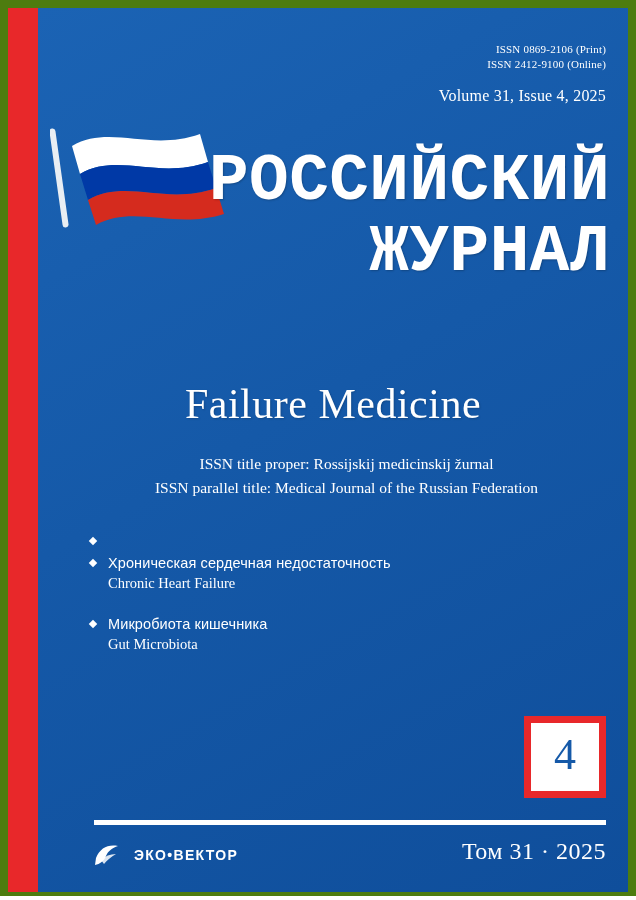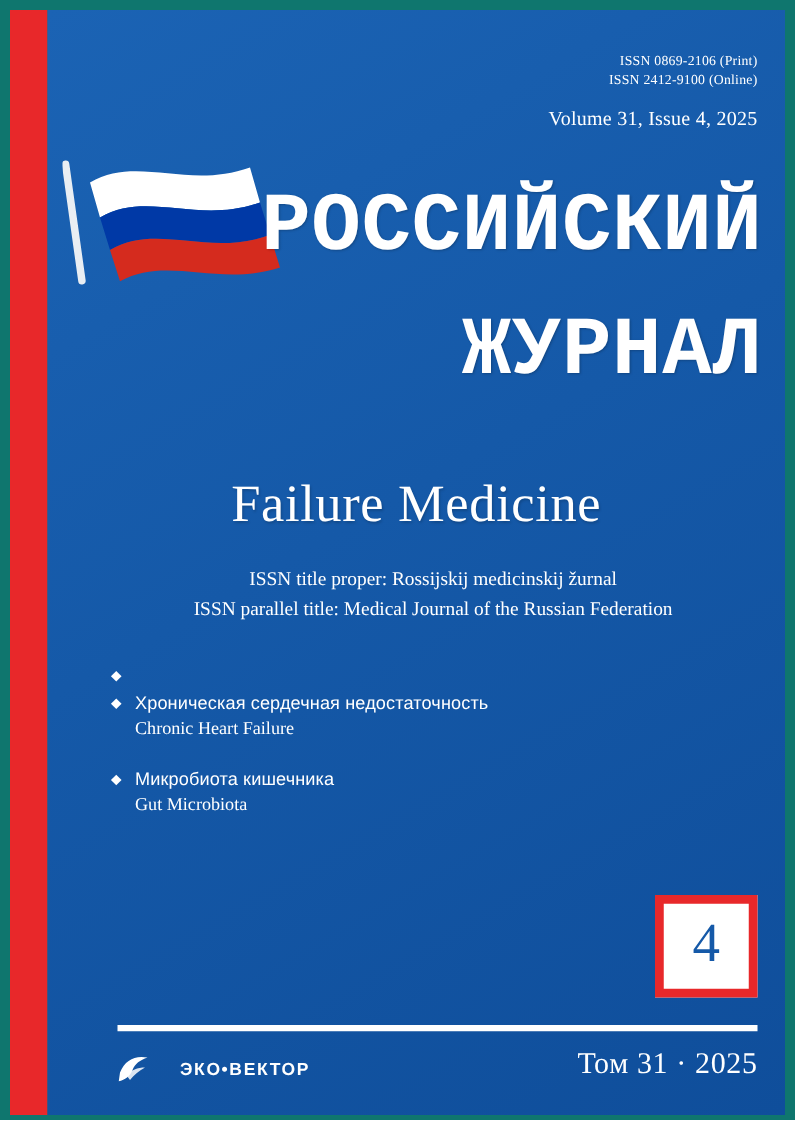--- a/index.html
+++ b/index.html
@@ -11,21 +11,21 @@
     width: 636px;
     height: 900px;
     overflow: hidden;
     font-family: "Liberation Serif", serif;
   }
 
   .cover {
     position: relative;
     width: 636px;
     height: 896px;
-    background: #0f766e;
+    background: #4d7c0f;
     box-sizing: border-box;
   }
 
   
   .spine {
     position: absolute;
     left: 8px;
     top: 8px;
     width: 30px;
     height: 884px;
@@ -83,21 +83,21 @@
     color: #ffffff;
     font-family: Liberation Mono, monospace;
     font-weight: bold;
     font-size: 66px;
     line-height: 1.08;
     letter-spacing: 0.5px;
     text-shadow: 1px 1px 2px rgba(0,0,0,0.22);
   }
   .title-ru .l1 { display: block; }
   .title-ru .l2 { display: block; }
-  .title-ru .l3 { display: block; margin-top: 28px; }
+  .title-ru .l3 { display: block; }
 
   .title-en {
     position: absolute;
     left: 0;
     right: 0;
     top: 372px;
     text-align: center;
     color: #ffffff;
     font-family: "Liberation Serif", serif;
     font-size: 42px;
@@ -198,21 +198,21 @@
     font-size: 24px;
     letter-spacing: 0.5px;
   }
 
   .publisher {
     position: absolute;
     left: 56px;
     top: 836px;
     display: flex;
     align-items: center;
-    gap: 24px;
+    gap: 14px;
     color: #ffffff;
     justify-content: center;
   }
   .publisher .logo-mark {
     width: 26px;
     height: 22px;
     position: relative;
   }
   .publisher .logo-text {
     font-family: "Liberation Sans", sans-serif;

